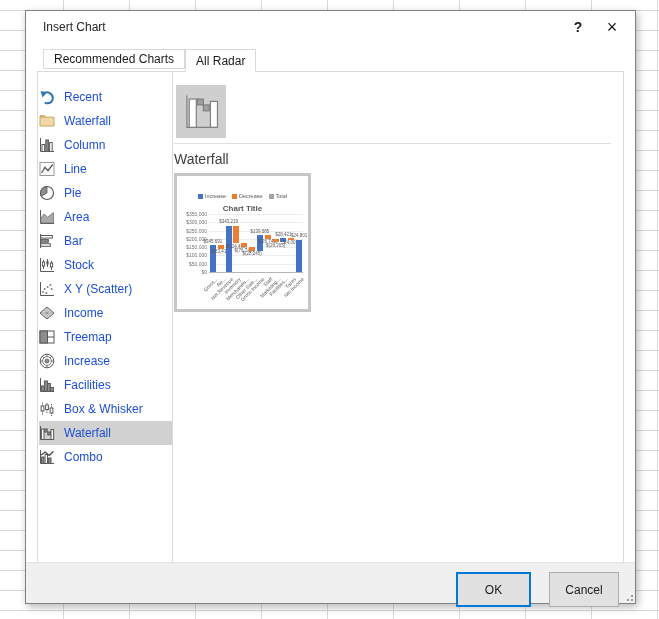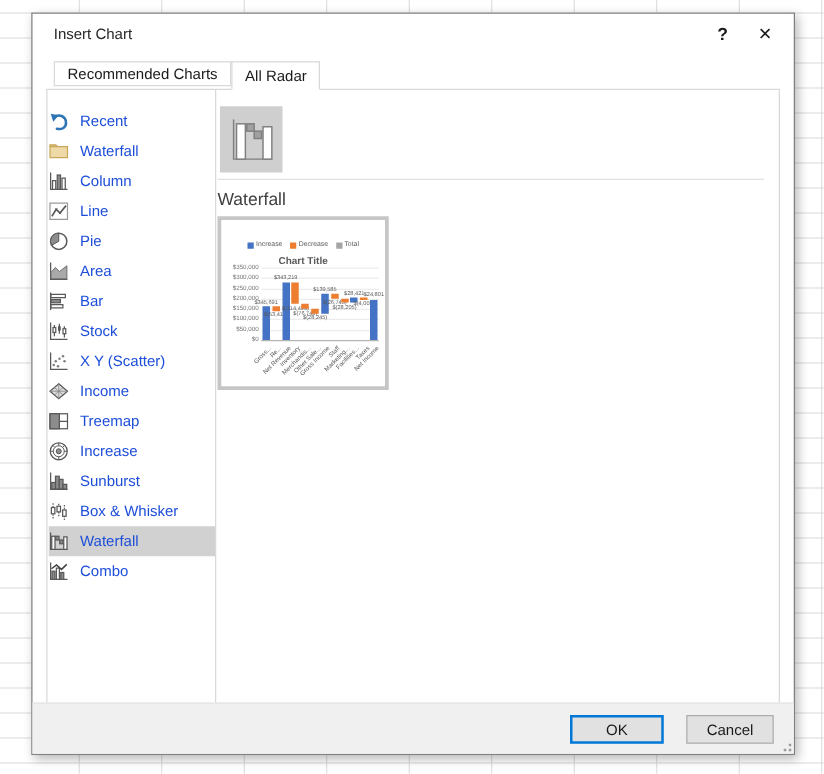--- a/index.html
+++ b/index.html
@@ -61,21 +61,21 @@
   .pv-swatch{width:5px;height:5px;display:inline-block;}
   .pv-grid{position:absolute;height:1px;background:#ececec;}
   .pv-base{position:absolute;height:1px;background:#b5b5b5;}
   .pv-ylab{position:absolute;left:0;width:30px;text-align:right;font-size:5px;color:#737373;white-space:nowrap;}
   .pv-bar{position:absolute;}
   .pv-dlab{position:absolute;font-size:4.5px;color:#595959;white-space:nowrap;transform:translateX(-50%);}
   .pv-cat{position:absolute;font-size:5px;color:#595959;white-space:nowrap;
     transform:rotate(-45deg);transform-origin:100% 0;}
   
   .footer{position:absolute;left:0;right:0;bottom:0;height:40px;background:#f0f0f0;border-top:1px solid #e4e4e4;}
-  .btn{position:absolute;top:9px;height:23px;box-sizing:border-box;display:flex;align-items:center;justify-content:center;
+  .btn{position:absolute;top:9px;height:35px;box-sizing:border-box;display:flex;align-items:center;justify-content:center;
     font-size:12px;color:#1a1a1a;background:#e1e1e1;cursor:pointer;}
   .btn-ok{right:104px;width:75px;border:2px solid #0078d7;}
   .btn-cancel{right:16px;width:70px;border:1px solid #adadad;}
   .resize-grip{position:absolute;right:2px;bottom:2px;width:10px;height:10px;cursor:nwse-resize;}
   .resize-grip i{position:absolute;width:2px;height:2px;background:#9b9b9b;}
 </style>
 </head>
 <body>
 
 <div class="worksheet"></div>
@@ -202,21 +202,21 @@
           <span class="sb-label">Increase</span>
         </div>
         <div class="sb-item">
           <svg viewBox="0 0 16 16">
             <path d="M1.5 1 V14.5 H15" stroke="#595959" fill="none"></path>
             <rect x="2.4" y="9" width="3" height="5.2" fill="#8c8c8c" stroke="#595959"></rect>
             <rect x="5.4" y="4" width="3" height="10.2" fill="#8c8c8c" stroke="#595959"></rect>
             <rect x="8.4" y="6.5" width="3" height="7.7" fill="#8c8c8c" stroke="#595959"></rect>
             <rect x="11.4" y="10.5" width="3" height="3.7" fill="#8c8c8c" stroke="#595959"></rect>
           </svg>
-          <span class="sb-label">Sunburst</span>
+          <span class="sb-label">Facilities</span>
         </div>
         <div class="sb-item">
           <svg viewBox="0 0 16 16">
             <g stroke="#595959" fill="#fff">
               <line x1="3.5" y1="1.5" x2="3.5" y2="14.5" stroke-dasharray="1.2,1"></line>
               <rect x="2.1" y="5" width="2.8" height="5"></rect>
               <line x1="8" y1="2" x2="8" y2="13" stroke-dasharray="1.2,1"></line>
               <rect x="6.6" y="4" width="2.8" height="4.5"></rect>
               <line x1="12.5" y1="3" x2="12.5" y2="15" stroke-dasharray="1.2,1"></line>
               <rect x="11.1" y="7" width="2.8" height="5"></rect>

